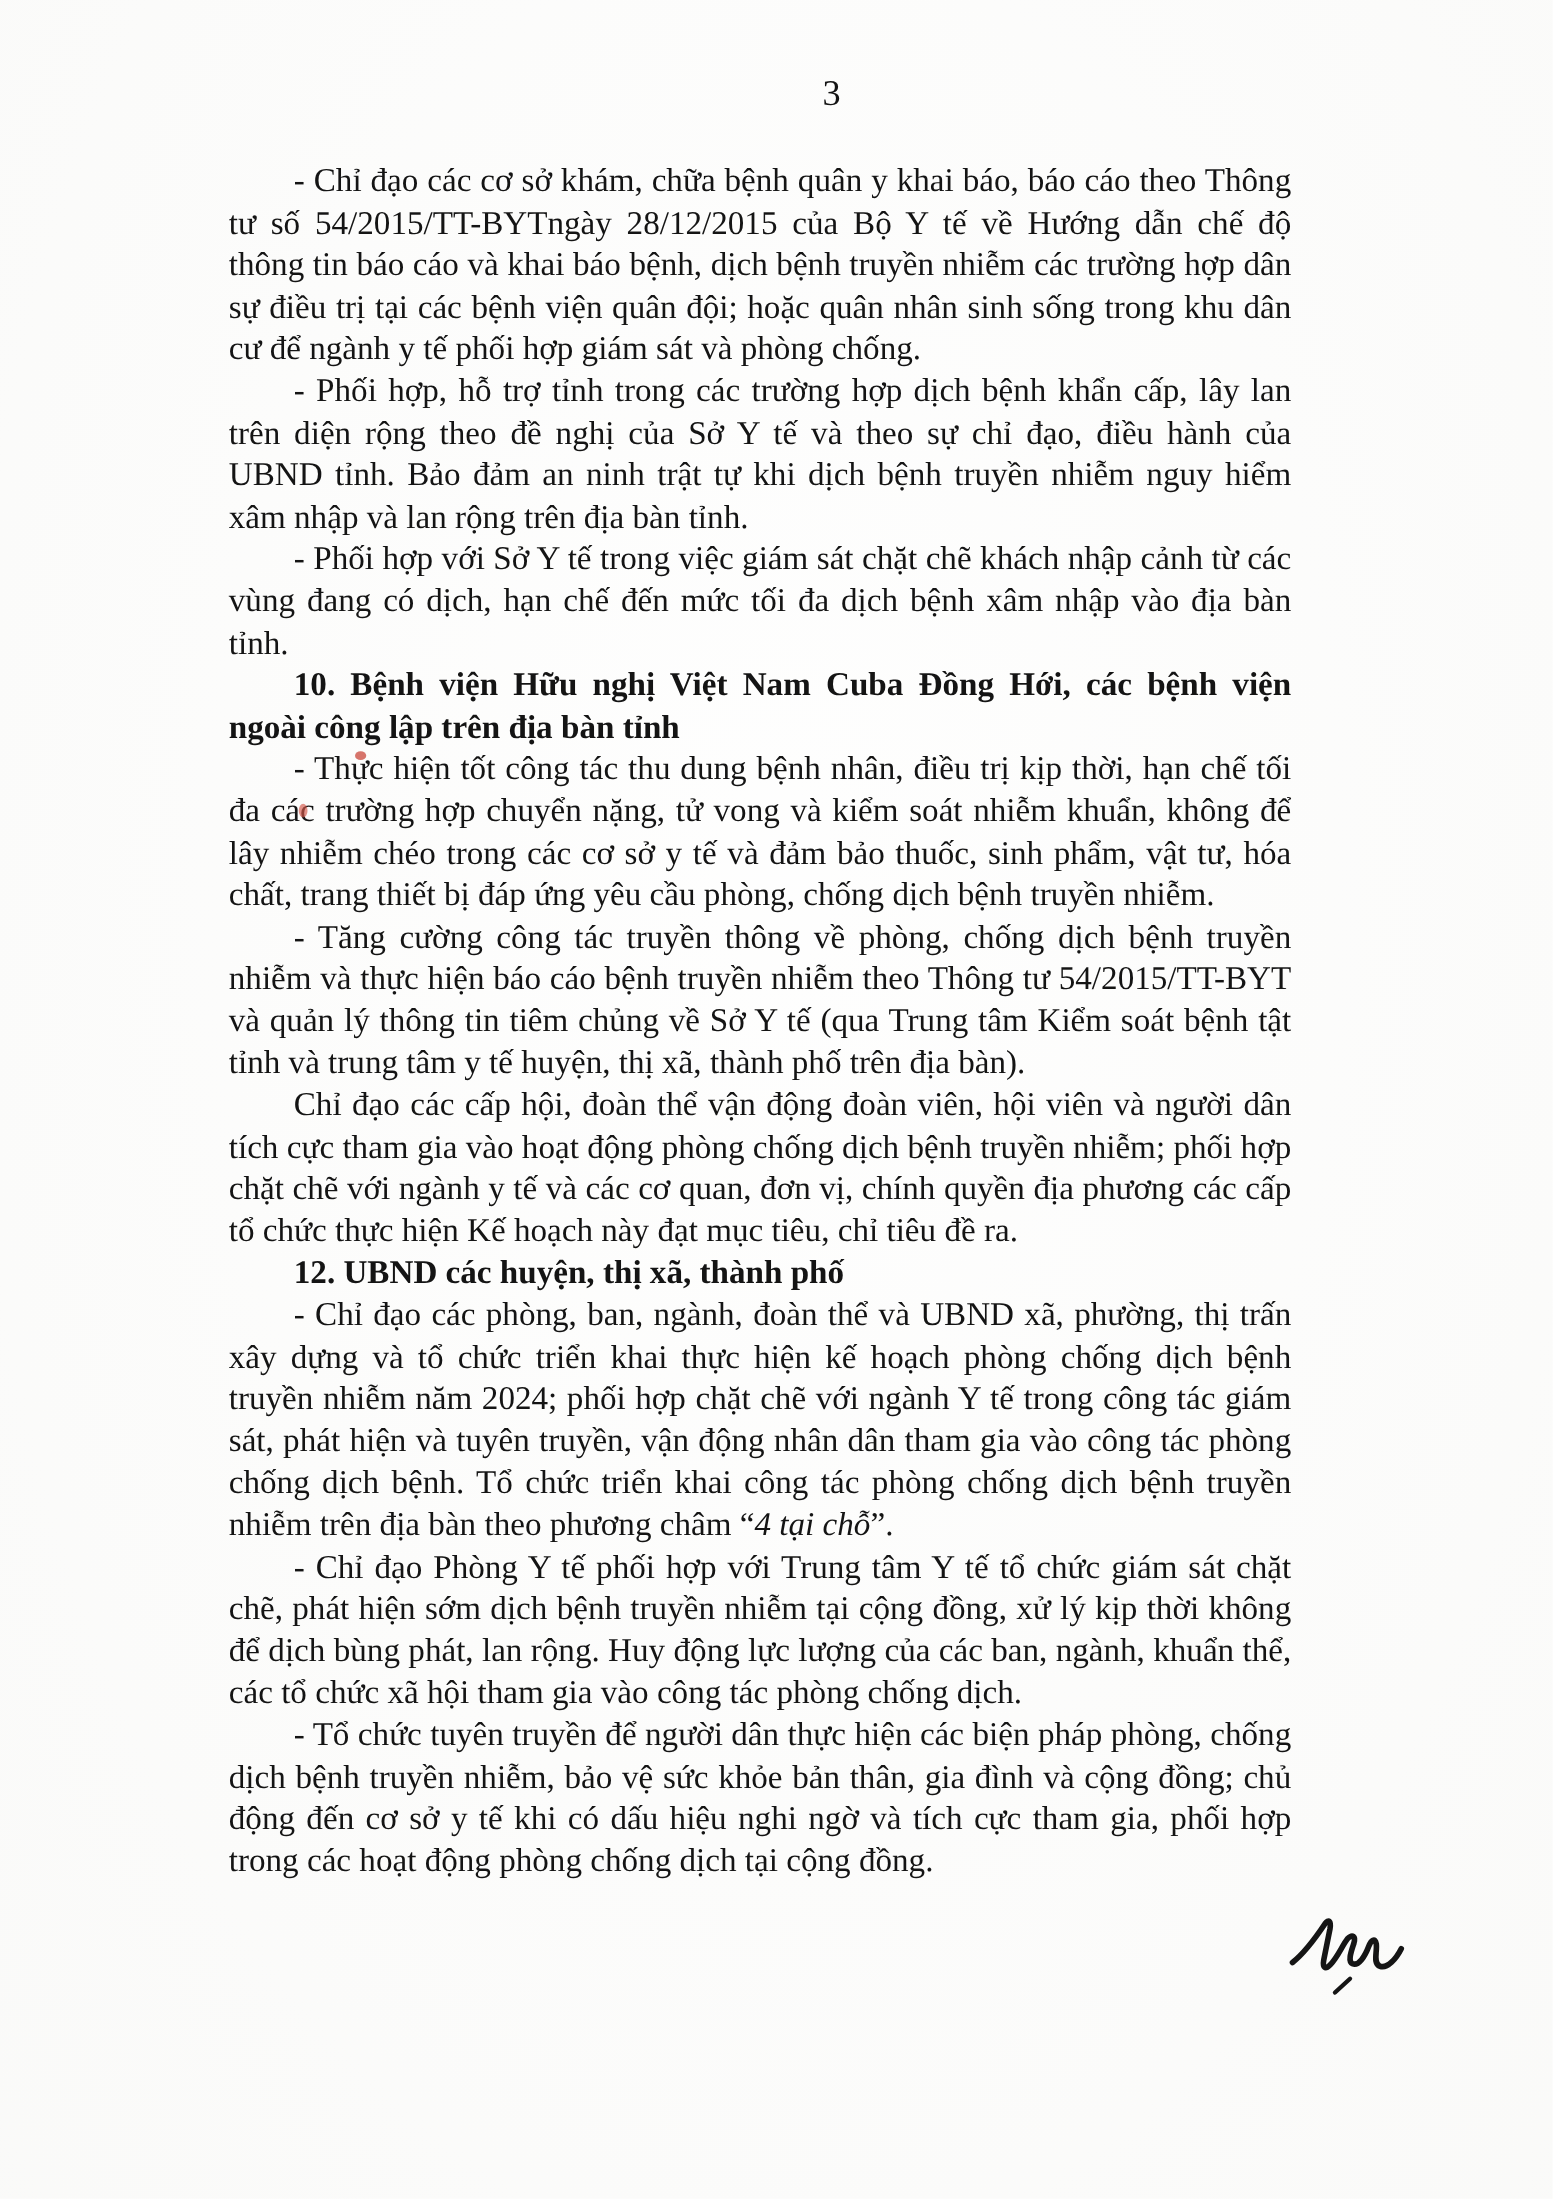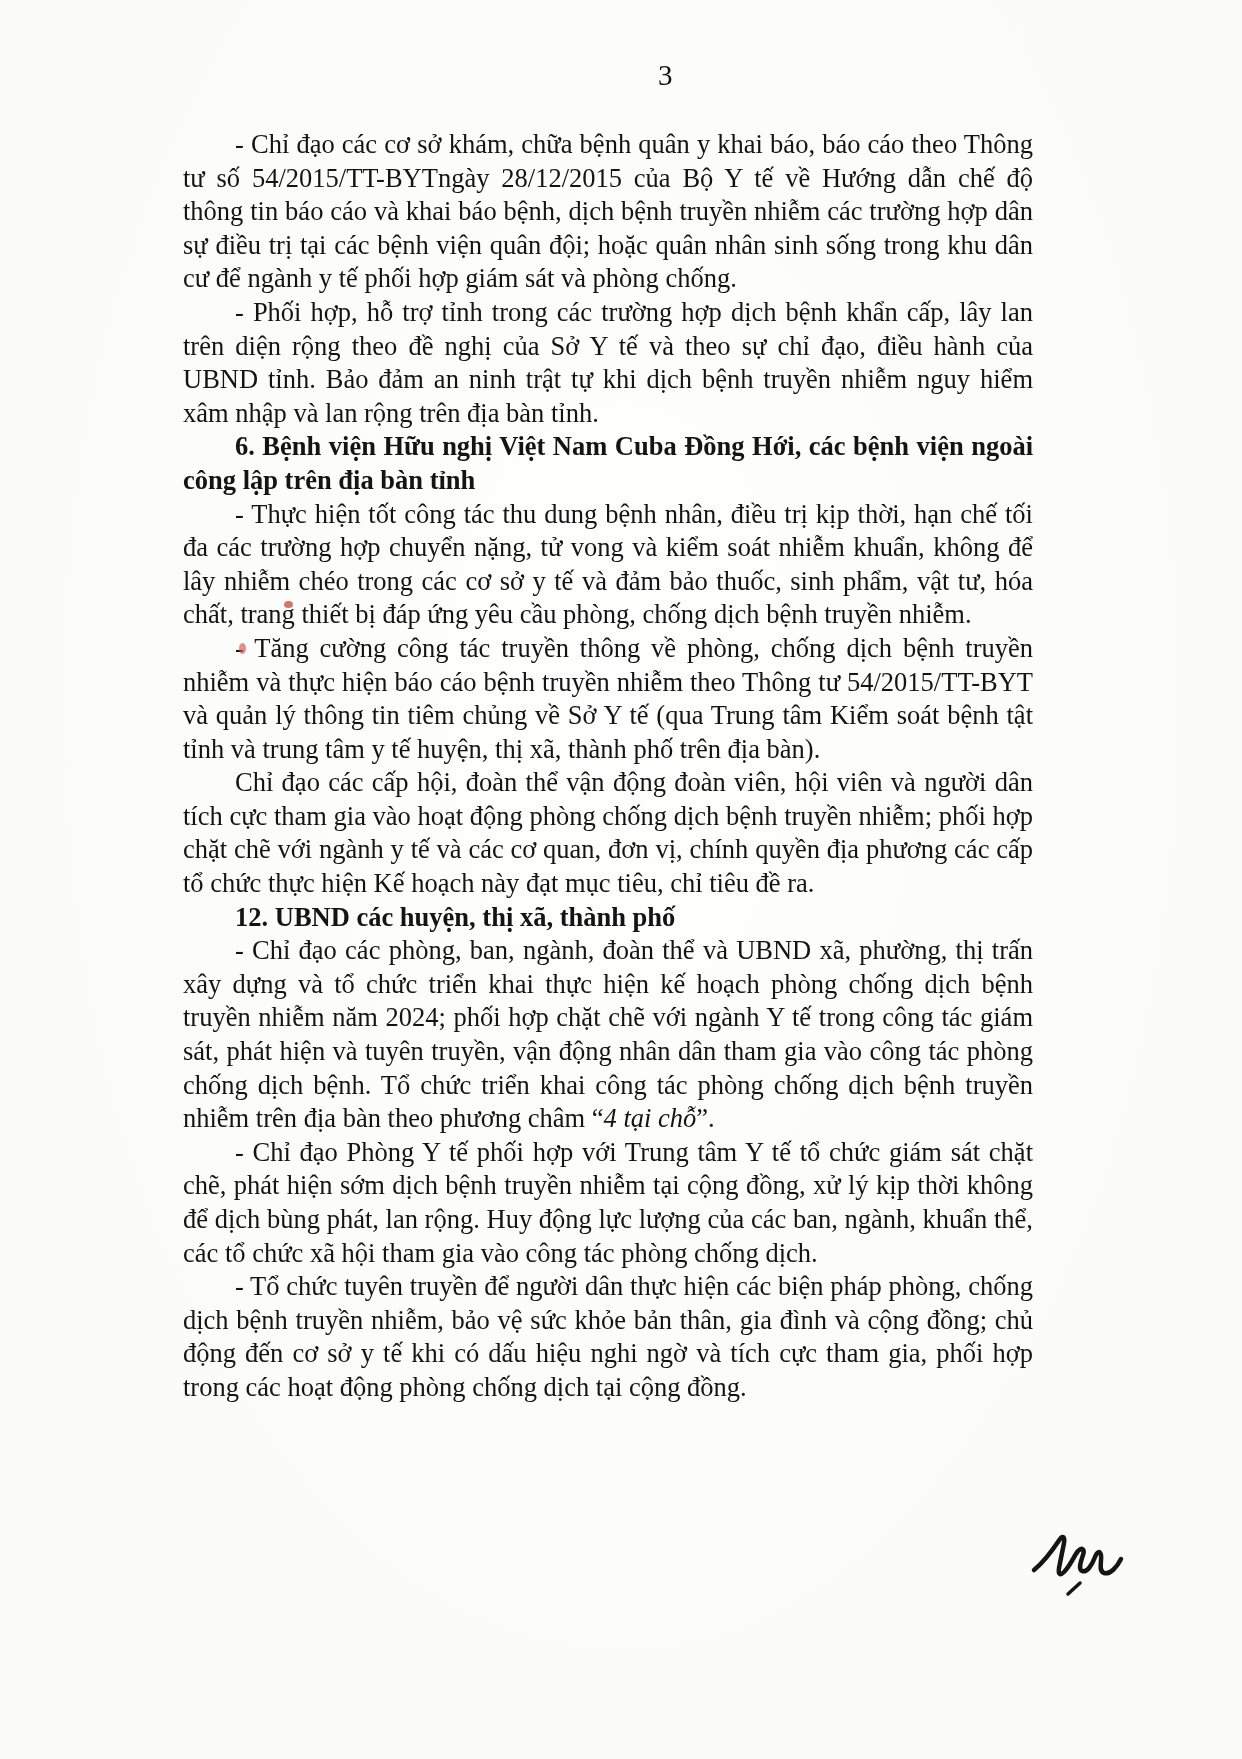--- a/index.html
+++ b/index.html
@@ -71,22 +71,23 @@
 <div class="scan-page">
 
   <div class="page-number">3</div>
 
   <main class="text-block">
 
     <p>- Chỉ đạo các cơ sở khám, chữa bệnh quân y khai báo, báo cáo theo Thông tư số 54/2015/TT-BYTngày 28/12/2015 của Bộ Y tế về Hướng dẫn chế độ thông tin báo cáo và khai báo bệnh, dịch bệnh truyền nhiễm các trường hợp dân sự điều trị tại các bệnh viện quân đội; hoặc quân nhân sinh sống trong khu dân cư để ngành y tế phối hợp giám sát và phòng chống.</p>
 
     <p>- Phối hợp, hỗ trợ tỉnh trong các trường hợp dịch bệnh khẩn cấp, lây lan trên diện rộng theo đề nghị của Sở Y tế và theo sự chỉ đạo, điều hành của UBND tỉnh. Bảo đảm an ninh trật tự khi dịch bệnh truyền nhiễm nguy hiểm xâm nhập và lan rộng trên địa bàn tỉnh.</p>
 
+    <p>- Phối hợp với Sở Y tế trong việc giám sát chặt chẽ khách nhập cảnh từ các vùng đang có dịch, hạn chế đến mức tối đa dịch bệnh xâm nhập vào địa bàn tỉnh.</p>
 
-    <p class="heading">6. Bệnh viện Hữu nghị Việt Nam Cuba Đồng Hới, các bệnh viện ngoài công lập trên địa bàn tỉnh</p>
+    <p class="heading">10. Bệnh viện Hữu nghị Việt Nam Cuba Đồng Hới, các bệnh viện ngoài công lập trên địa bàn tỉnh</p>
 
 
     <p>- Thực hiện tốt công tác thu dung bệnh nhân, điều trị kịp thời, hạn chế tối đa các trường hợp chuyển nặng, tử vong và kiểm soát nhiễm khuẩn, không để lây nhiễm chéo trong các cơ sở y tế và đảm bảo thuốc, sinh phẩm, vật tư, hóa chất, trang thiết bị đáp ứng yêu cầu phòng, chống dịch bệnh truyền nhiễm.</p>
 
     <p>- Tăng cường công tác truyền thông về phòng, chống dịch bệnh truyền nhiễm và thực hiện báo cáo bệnh truyền nhiễm theo Thông tư 54/2015/TT-BYT và quản lý thông tin tiêm chủng về Sở Y tế (qua Trung tâm Kiểm soát bệnh tật tỉnh và trung tâm y tế huyện, thị xã, thành phố trên địa bàn).</p>
 
 
     <p>Chỉ đạo các cấp hội, đoàn thể vận động đoàn viên, hội viên và người dân tích cực tham gia vào hoạt động phòng chống dịch bệnh truyền nhiễm; phối hợp chặt chẽ với ngành y tế và các cơ quan, đơn vị, chính quyền địa phương các cấp tổ chức thực hiện Kế hoạch này đạt mục tiêu, chỉ tiêu đề ra.</p>
 
     <p class="heading">12. UBND các huyện, thị xã, thành phố</p>

